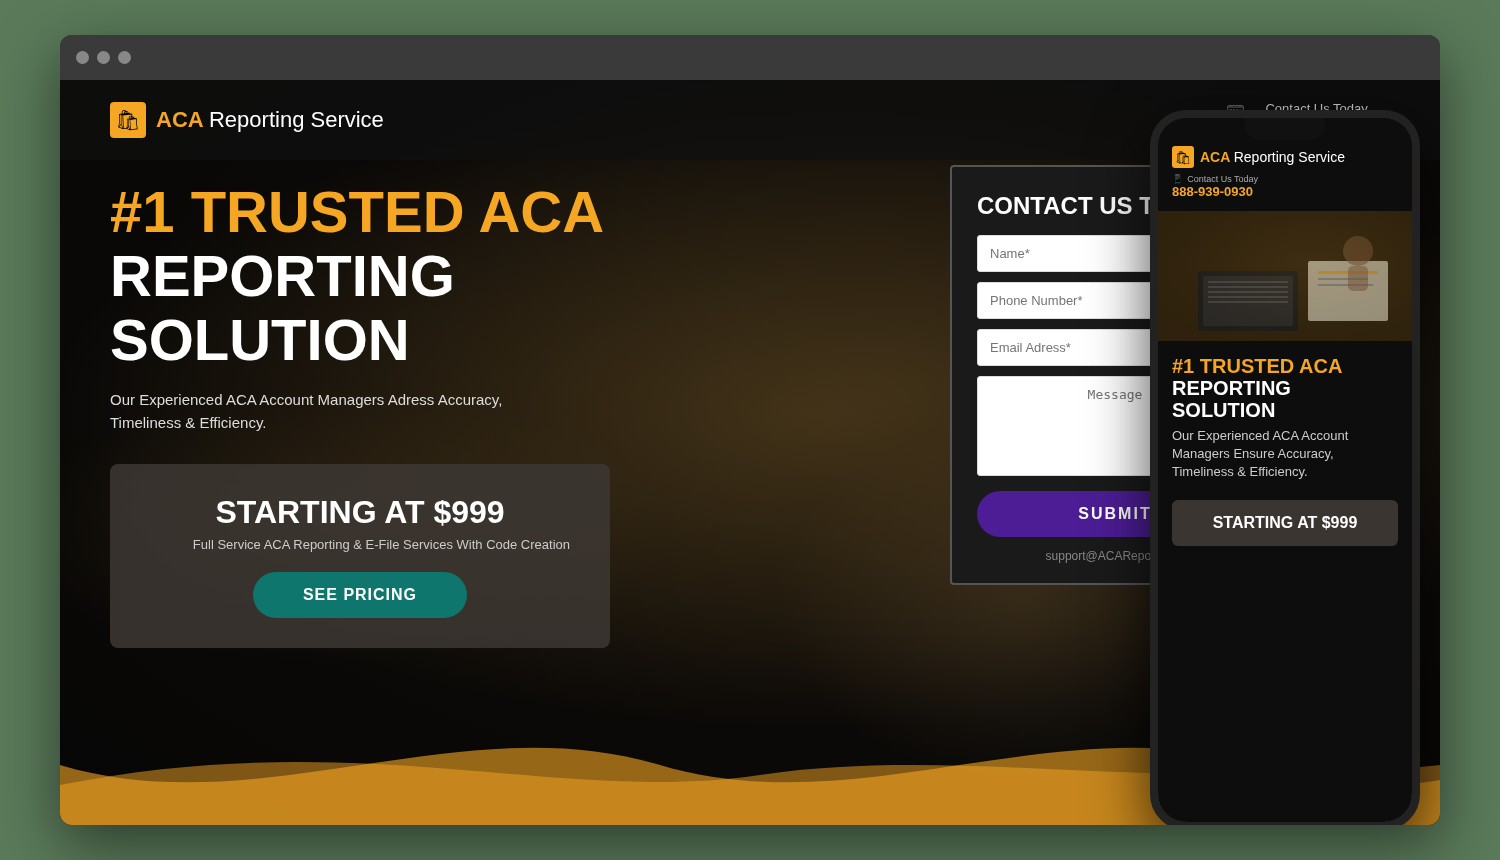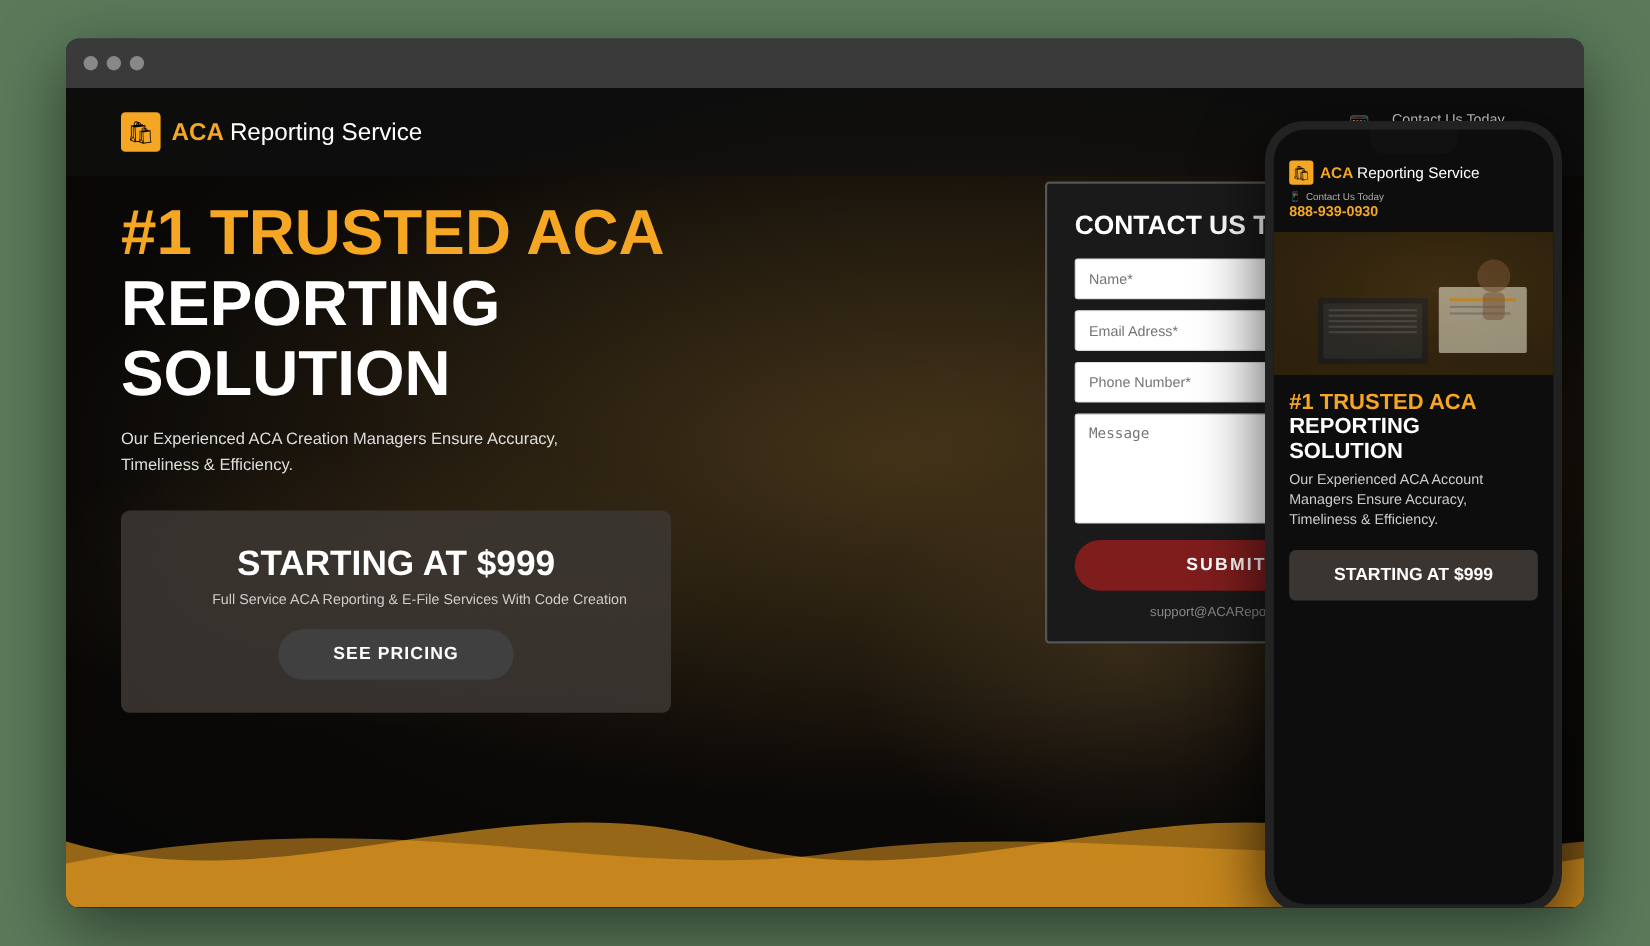--- a/index.html
+++ b/index.html
@@ -200,21 +200,21 @@
     }
     .pricing-subtitle {
       font-size: 13px;
       color: #ccc;
       text-align: right;
       margin-top: 6px;
     }
     .see-pricing-btn {
       display: block;
       margin: 20px auto 0;
-      background: #404040;
+      background: #0f766e;
       color: white;
       font-size: 16px;
       font-weight: bold;
       text-transform: uppercase;
       border: none;
       border-radius: 25px;
       padding: 14px 50px;
       cursor: pointer;
       letter-spacing: 1px;
     }
@@ -245,24 +245,25 @@
       background: white;
       border: 1px solid #ddd;
       border-radius: 3px;
       font-size: 13px;
       color: #666;
       display: block;
     }
     .form-textarea {
       height: 100px;
       resize: none;
+      text-align: center;
     }
     .submit-btn {
       width: 100%;
-      background: #7f1d1d;
+      background: #4c1d95;
       color: white;
       font-size: 16px;
       font-weight: bold;
       text-transform: uppercase;
       border: none;
       border-radius: 25px;
       padding: 14px;
       margin-top: 5px;
       cursor: pointer;
       letter-spacing: 2px;
@@ -444,36 +445,36 @@
           <span class="contact-label">Contact Us Today</span>
           <span class="contact-phone">888-939-0930</span>
         </div>
       </div>
     </header>
 
     <div class="hero-content">
       <div class="hero-title-line1">#1 TRUSTED ACA</div>
       <div class="hero-title-line2">REPORTING SOLUTION</div>
       <div class="hero-subtitle">
-        <span>Our Experienced ACA Creation Managers Ensure Accuracy,</span><br>
+        <span>Our Experienced ACA Account Managers Adress Accuracy,</span><br>
         <span>Timeliness &amp; Efficiency.</span>
       </div>
 
       <div class="pricing-box">
         <div class="pricing-title">STARTING AT $999</div>
         <div class="pricing-subtitle">Full Service ACA Reporting &amp; E-File Services With Code Creation</div>
         <button class="see-pricing-btn">SEE PRICING</button>
       </div>
     </div>
 
     <div class="contact-panel">
       <div class="contact-panel-title">CONTACT US TODAY!</div>
       <input class="form-field" type="text" placeholder="Name*" style="">
+      <input class="form-field" type="tel" placeholder="Phone Number*" style="">
       <input class="form-field" type="email" placeholder="Email Adress*" style="">
-      <input class="form-field" type="tel" placeholder="Phone Number*" style="">
       <textarea class="form-field form-textarea" placeholder="Message" style=""></textarea>
       <button class="submit-btn">SUBMIT</button>
       <div class="support-email">support@ACAReporting...</div>
     </div>
 
     <div class="phone-mockup">
       <div class="phone-notch"></div>
       <div class="phone-screen">
 
         <div class="phone-header">

